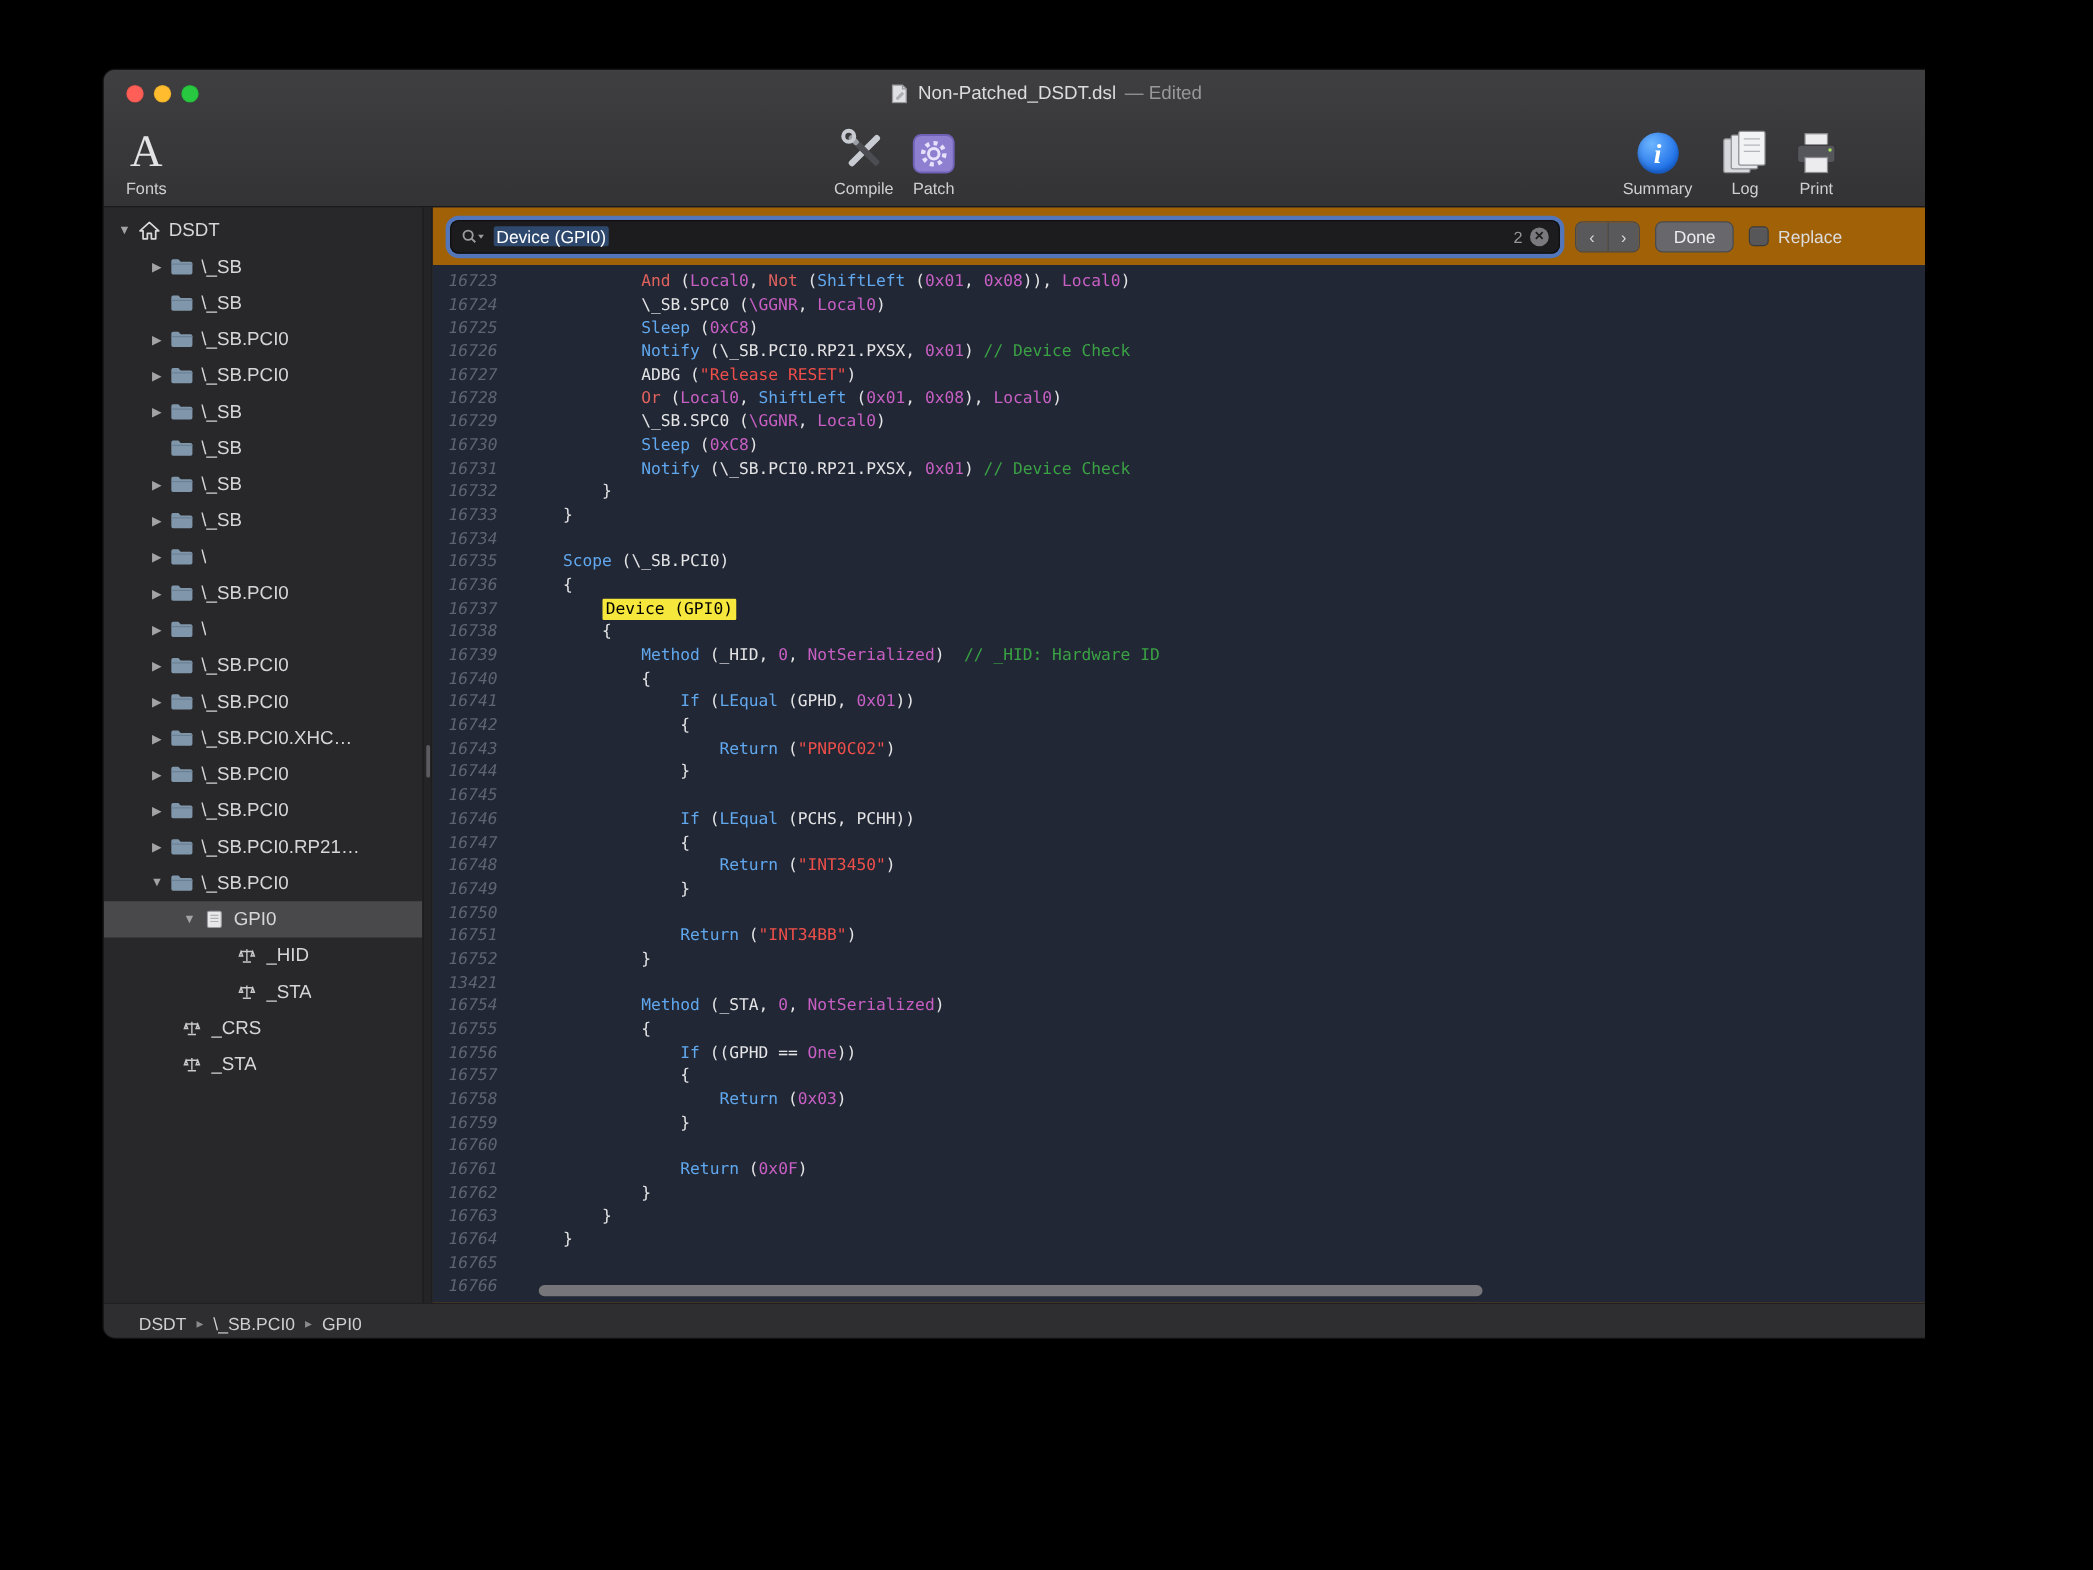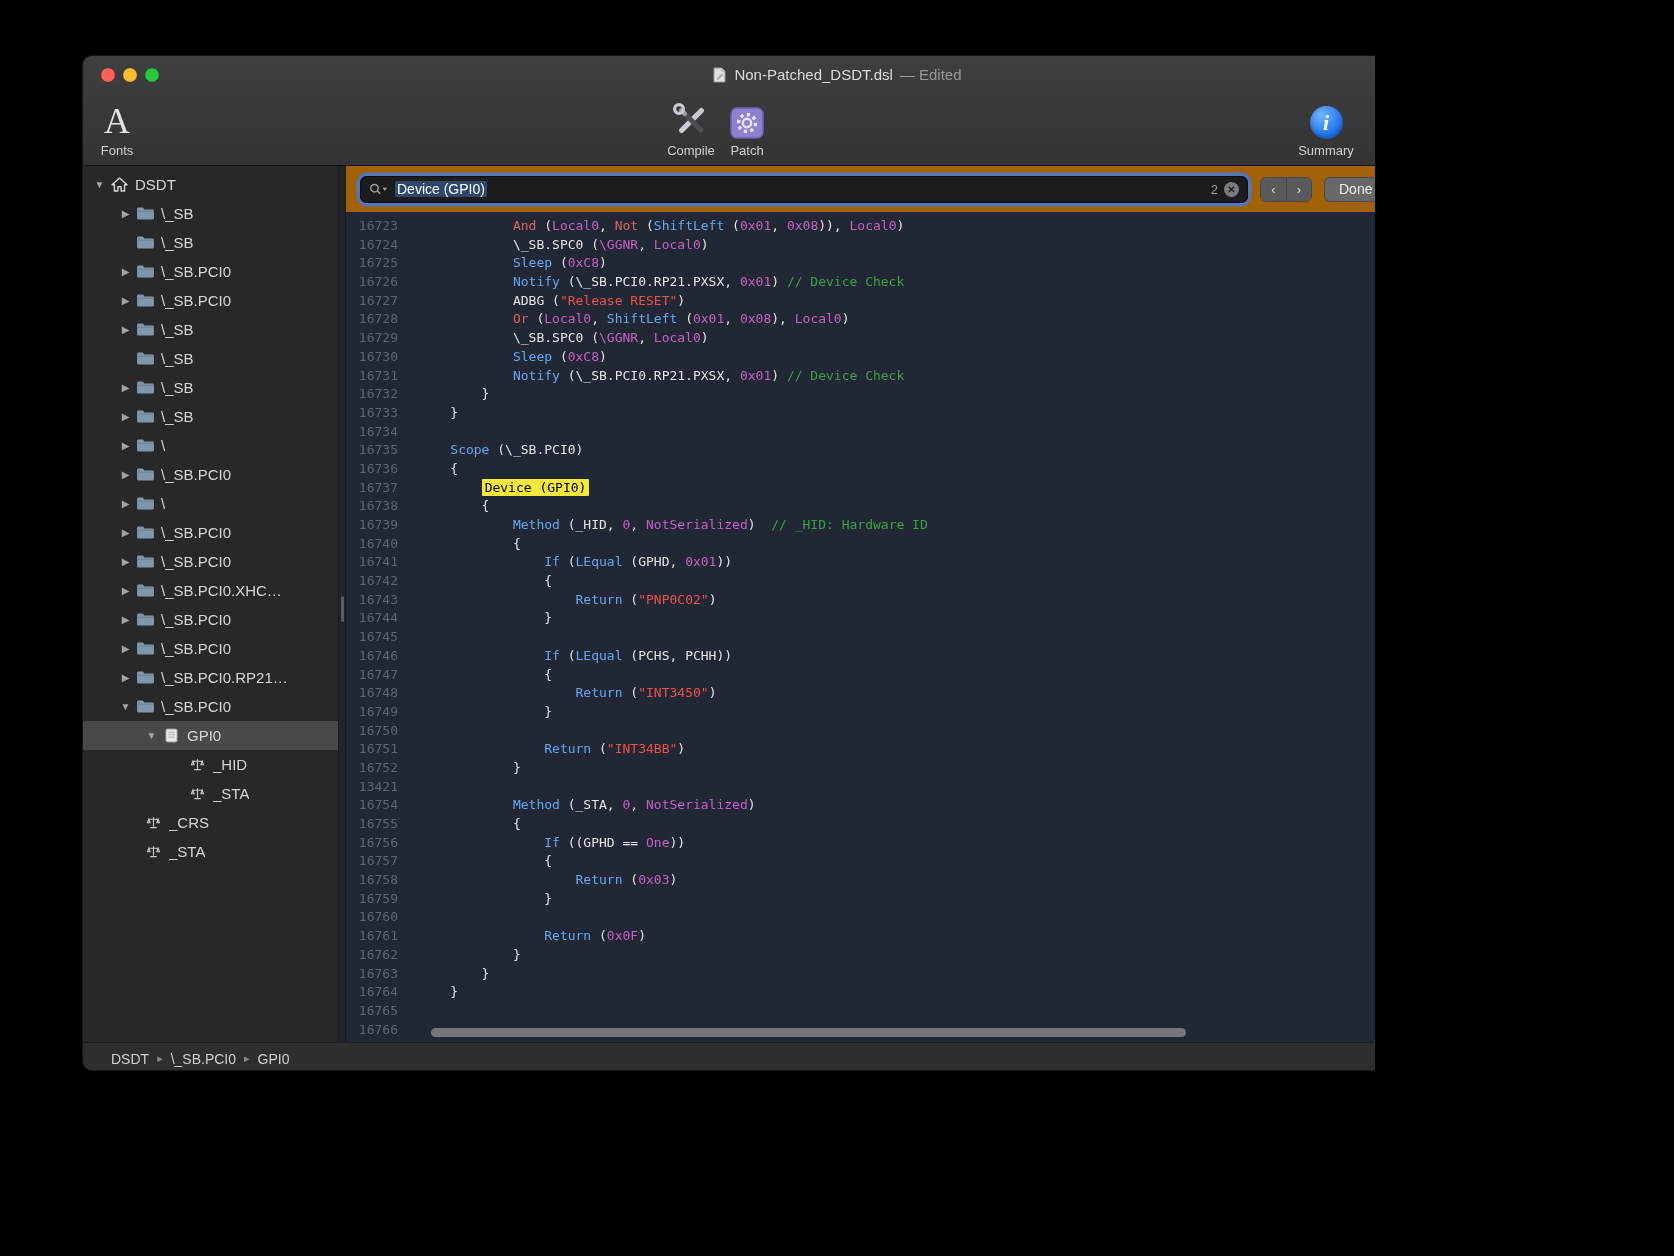--- a/index.html
+++ b/index.html
@@ -1,17 +1,17 @@
 <!DOCTYPE html>
 <html><head>
 <meta charset="utf-8">
 <style>
   * { margin:0; padding:0; box-sizing:border-box; }
   html,body { background:#000; }
-  .stage { position:relative; width:1375px; height:1256px; background:#000; overflow:hidden;
+  .stage { position:relative; width:1540px; height:1256px; background:#000; overflow:hidden;
            font-family:"Liberation Sans", sans-serif; }
   .window { position:absolute; left:82px; top:55px; width:1510px; height:1016px;
             background:#2c2c2e; border-radius:10px; overflow:hidden;
             border:1px solid #151516; box-shadow:0 24px 70px rgba(0,0,0,.65); }
 
   
   .chrome { background:linear-gradient(#3f3f41,#333335); border-bottom:1px solid #141416; }
   .titlebar { height:37px; position:relative; display:flex; align-items:center; justify-content:center; }
   .traffic { position:absolute; left:18px; top:12px; display:flex; gap:8px; }
   .tl { width:14px; height:14px; border-radius:50%; box-shadow:inset 0 0 1px rgba(0,0,0,.4); }
@@ -71,21 +71,21 @@
               color:#ededef; font-size:14px; display:flex; align-items:center; }
   .replace-wrap { display:flex; align-items:center; gap:7px; }
   .checkbox { width:16px; height:16px; border-radius:4px; background:#57575a; border:1px solid #3b3b3e;
               box-shadow:inset 0 1px 1px rgba(255,255,255,.08); }
   .replace-label { color:#dcdcde; font-size:14px; }
 
   
   .editor { flex:1; background:#212734; position:relative; display:flex; padding-top:5px; overflow:hidden;
             font-family:"DejaVu Sans Mono","Liberation Mono",monospace; font-size:13px; }
   .gutter { width:60px; text-align:right; padding-right:8px; color:#5d6473; flex:none; }
-  .lnum { height:18.7px; line-height:18.7px; }
+  .lnum { height:18.7px; line-height:18.7px;font-style:italic; }
   .codecol { flex:1; padding-left:13px; white-space:pre; color:#e4e4e6; overflow:hidden; }
   .cline { height:18.7px; line-height:18.7px; }
   .tk-p { color:#e4e4e6; }
   .tk-k { color:#61a8ef; }
   .tk-o { color:#e0625e;margin-top:24px; }
   .tk-n { color:#c75fc4; }
   .tk-s { color:#ef4f4a; }
   .tk-c { color:#3aa144; }
   .tk-hl { background:#f5e73b; color:#000; padding:1px 3px; border-radius:1px; }
   .vthumb { position:absolute; right:3px; top:278px; width:9px; height:38px; border-radius:5px; background:#76767a; }

